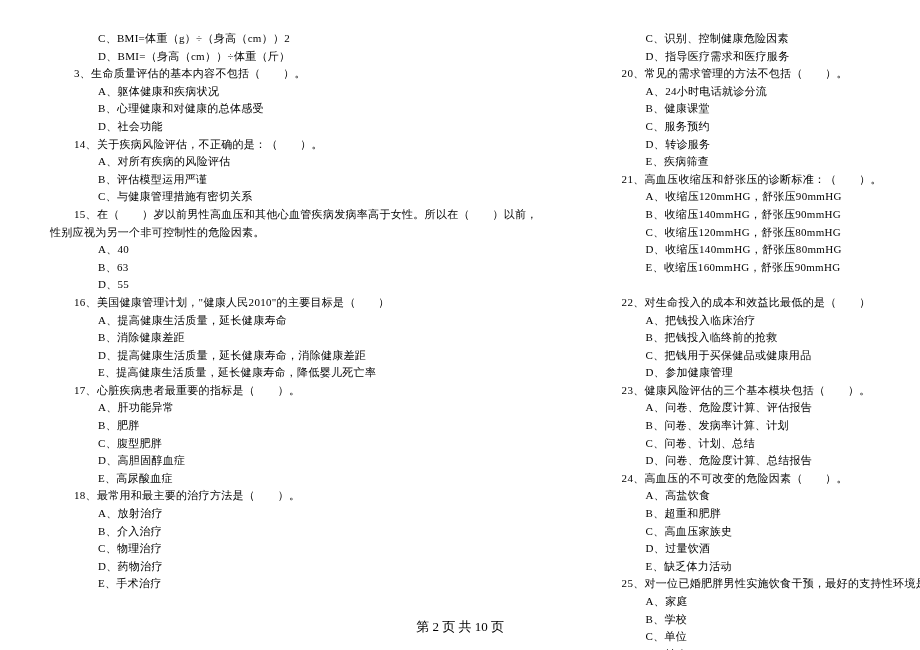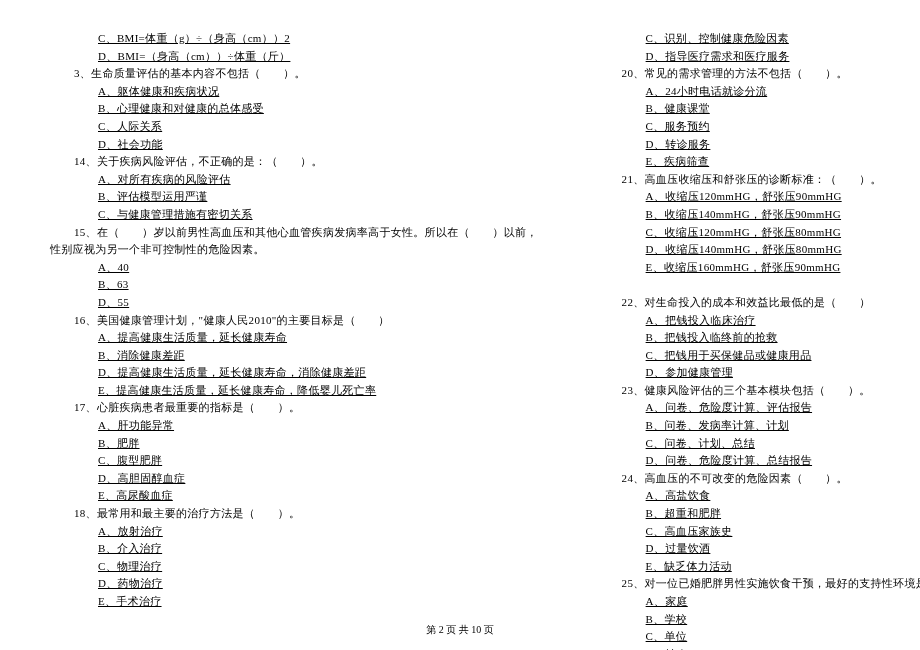--- a/index.html
+++ b/index.html
@@ -18,42 +18,41 @@
       display: flex;
       gap: 60px;
     }
     .col {
       flex: 1;
     }
     .line {
       white-space: nowrap;
       letter-spacing: 0.3px;
     }
-    .indent1 { padding-left: 48px; text-decoration: underline; }
+    .indent1 { padding-left: 48px; }
     .indent2 { padding-left: 24px; }
     .footer {
       position: absolute;
       bottom: 12px;
       left: 0;
       right: 0;
       text-align: center;
-      font-size: 10px;
+      font-size: 13px;
     }
   </style>
 </head>
 <body>
 
 <div class="columns">
   <div class="col" id="left-col">
       <div class="line indent1">C、BMI=体重（g）÷（身高（cm））2</div>
       <div class="line indent1">D、BMI=（身高（cm））÷体重（斤）</div>
       <div class="line indent2">3、生命质量评估的基本内容不包括（　　）。</div>
       <div class="line indent1">A、躯体健康和疾病状况</div>
       <div class="line indent1">B、心理健康和对健康的总体感受</div>
-      <div class="line indent1">C、人际关系</div>
       <div class="line indent1">D、社会功能</div>
       <div class="line indent2">14、关于疾病风险评估，不正确的是：（　　）。</div>
       <div class="line indent1">A、对所有疾病的风险评估</div>
       <div class="line indent1">B、评估模型运用严谨</div>
       <div class="line indent1">C、与健康管理措施有密切关系</div>
       <div class="line indent2">15、在（　　）岁以前男性高血压和其他心血管疾病发病率高于女性。所以在（　　）以前，</div>
       <div class="line ">性别应视为另一个非可控制性的危险因素。</div>
       <div class="line indent1">A、40</div>
       <div class="line indent1">B、63</div>
       <div class="line indent1">D、55</div>

